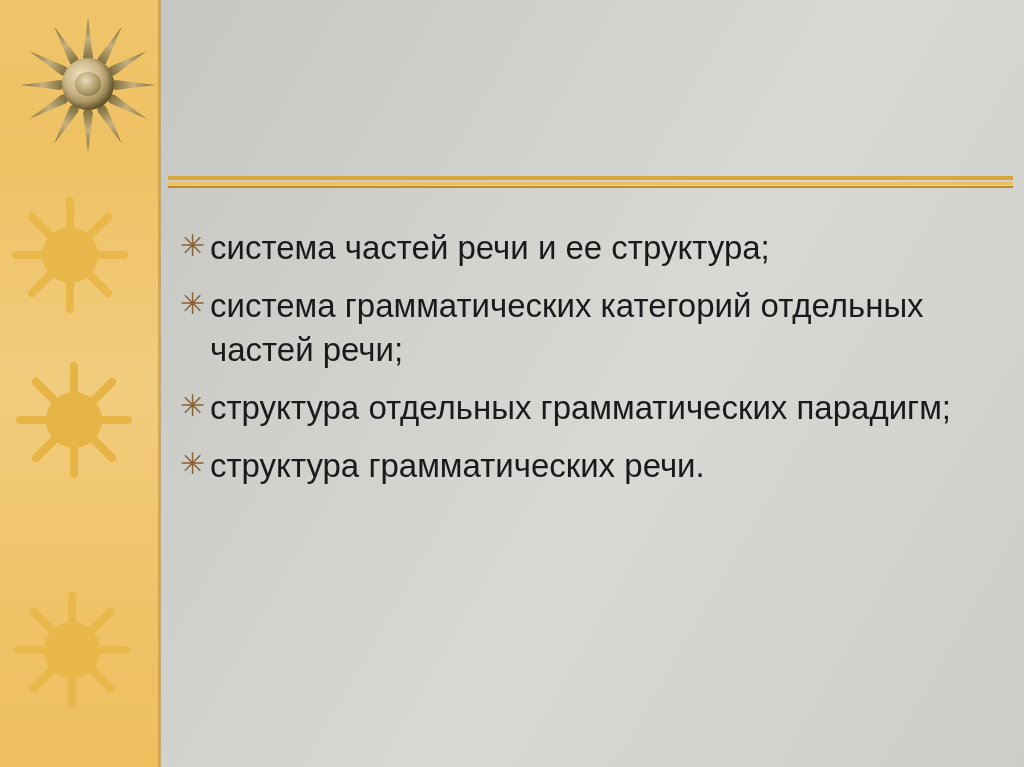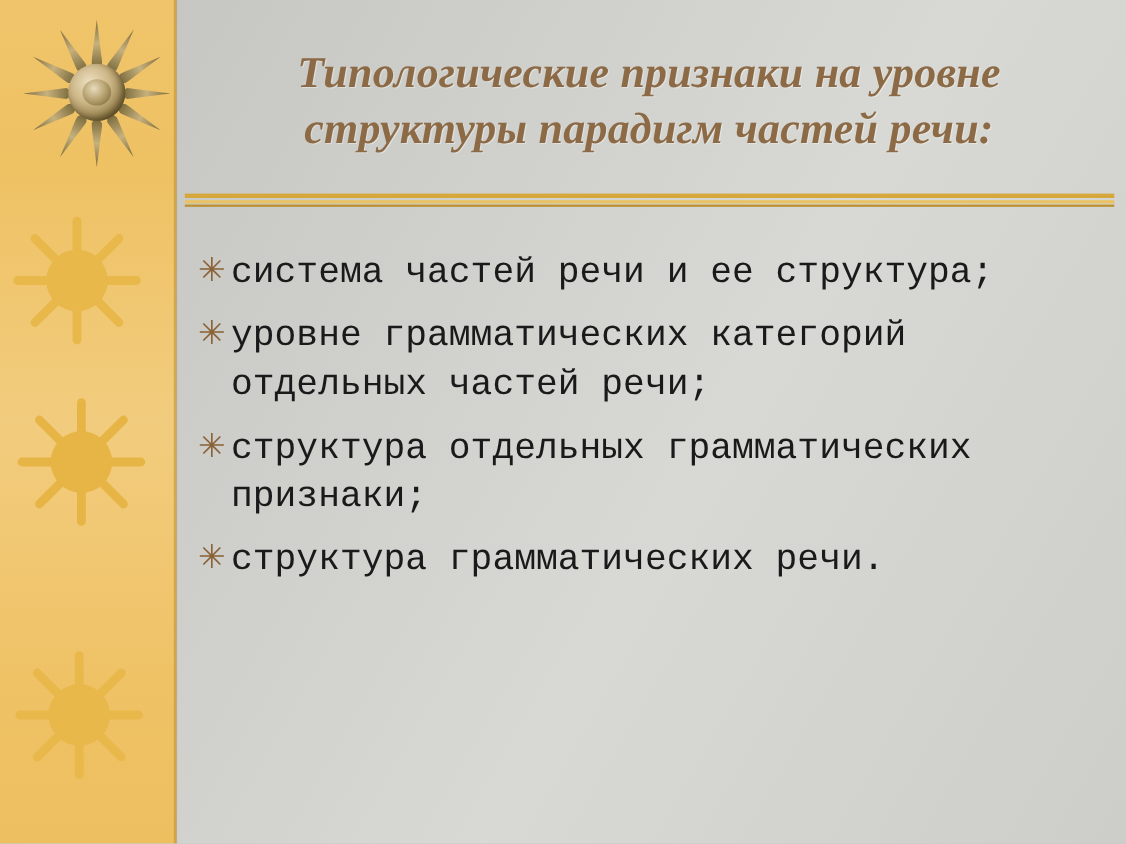--- a/index.html
+++ b/index.html
@@ -160,21 +160,21 @@
   .bullet-marker {
     flex: 0 0 auto;
     width: 30px;
     color: #8a6236;
     font-size: 30px;
     line-height: 40px;
     text-align: left;
   }
   .bullet-text {
     flex: 1 1 auto;
-    font-family: Liberation Mono, monospace;
+    font-family: Liberation Sans, sans-serif;
     font-size: 33px;
     line-height: 1.33;
     color: #1a1a1a;
   }
 </style>
 </head>
 <body>
 
 <div class="slide">
 
@@ -227,42 +227,39 @@
     <div class="ray" style="transform:rotate(45deg)"></div>
     <div class="ray" style="transform:rotate(90deg)"></div>
     <div class="ray" style="transform:rotate(135deg)"></div>
     <div class="ray" style="transform:rotate(180deg)"></div>
     <div class="ray" style="transform:rotate(225deg)"></div>
     <div class="ray" style="transform:rotate(270deg)"></div>
     <div class="ray" style="transform:rotate(315deg)"></div>
     <div class="core"></div>
   </div>
 
-  <div class="title-wrap">
-    <div class="title">Типологические признаки на уровне структуры парадигм частей речи:</div>
-  </div>
 
   <div class="rules">
     <div class="r1"></div>
     <div class="r2"></div>
     <div class="r3"></div>
   </div>
 
   <div class="bullets">
     <div class="bullet">
       <div class="bullet-marker">✳</div>
       <div class="bullet-text">система частей речи и ее структура;</div>
     </div>
     <div class="bullet">
       <div class="bullet-marker">✳</div>
-      <div class="bullet-text">уровне грамматических категорий отдельных частей речи;</div>
-    </div>
-    <div class="bullet">
-      <div class="bullet-marker">✳</div>
-      <div class="bullet-text">структура отдельных грамматических признаки;</div>
+      <div class="bullet-text">система грамматических категорий отдельных частей речи;</div>
+    </div>
+    <div class="bullet">
+      <div class="bullet-marker">✳</div>
+      <div class="bullet-text">структура отдельных грамматических парадигм;</div>
     </div>
     <div class="bullet">
       <div class="bullet-marker">✳</div>
       <div class="bullet-text">структура грамматических речи.</div>
     </div>
   </div>
 
 </div>
 
 </body></html>

